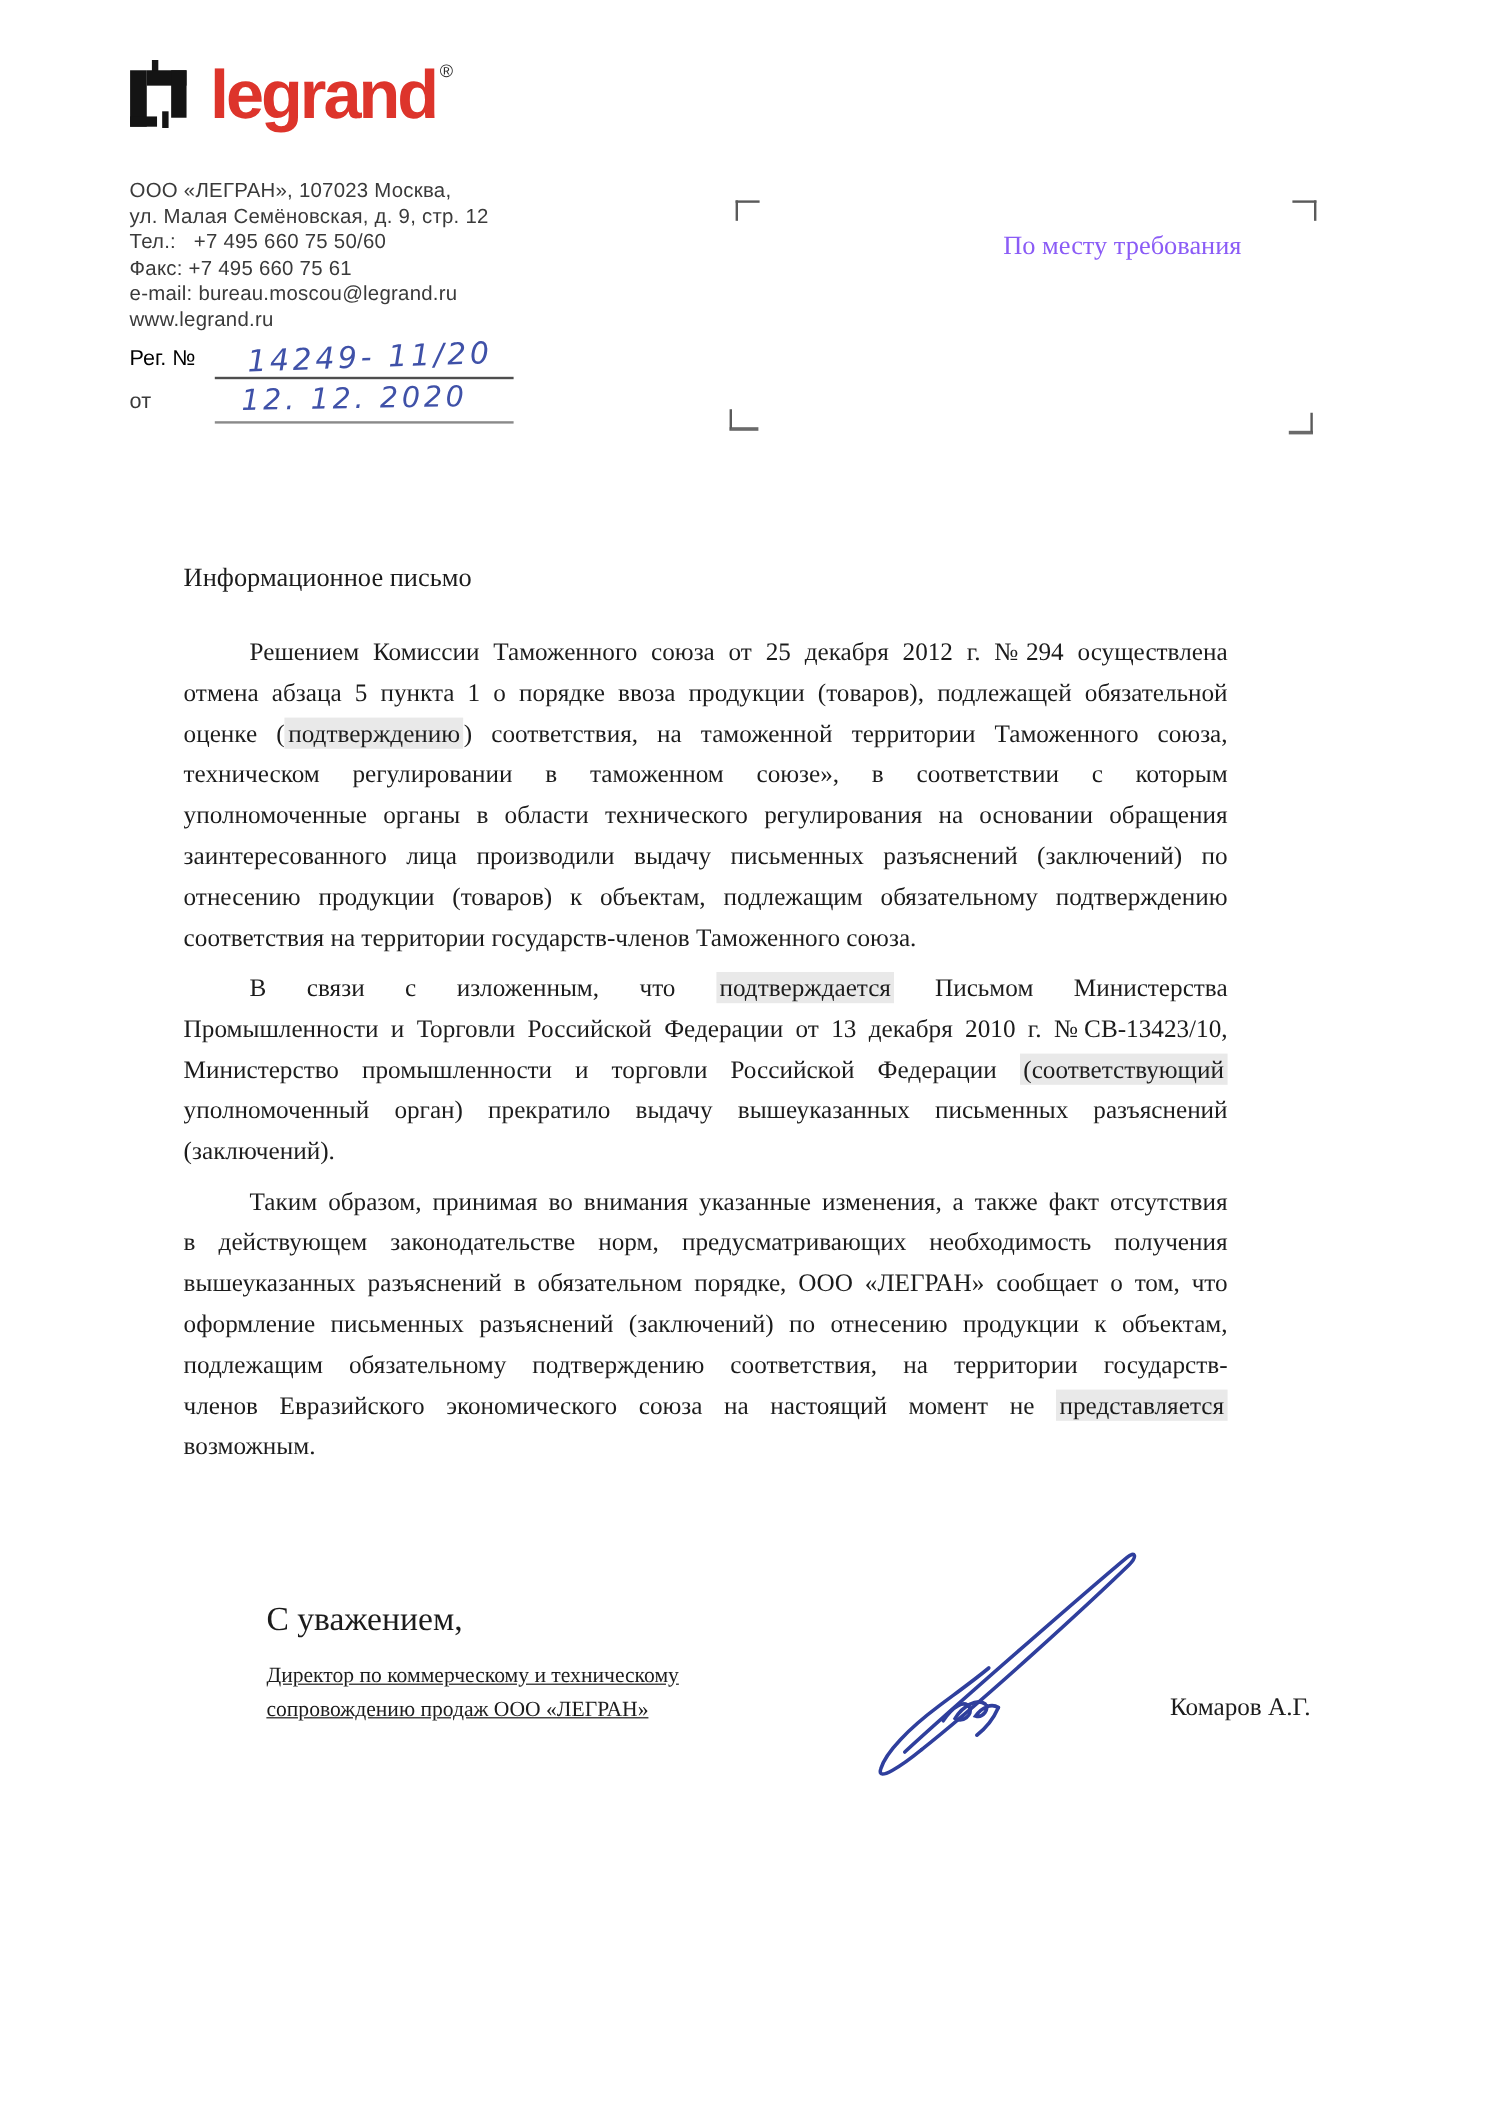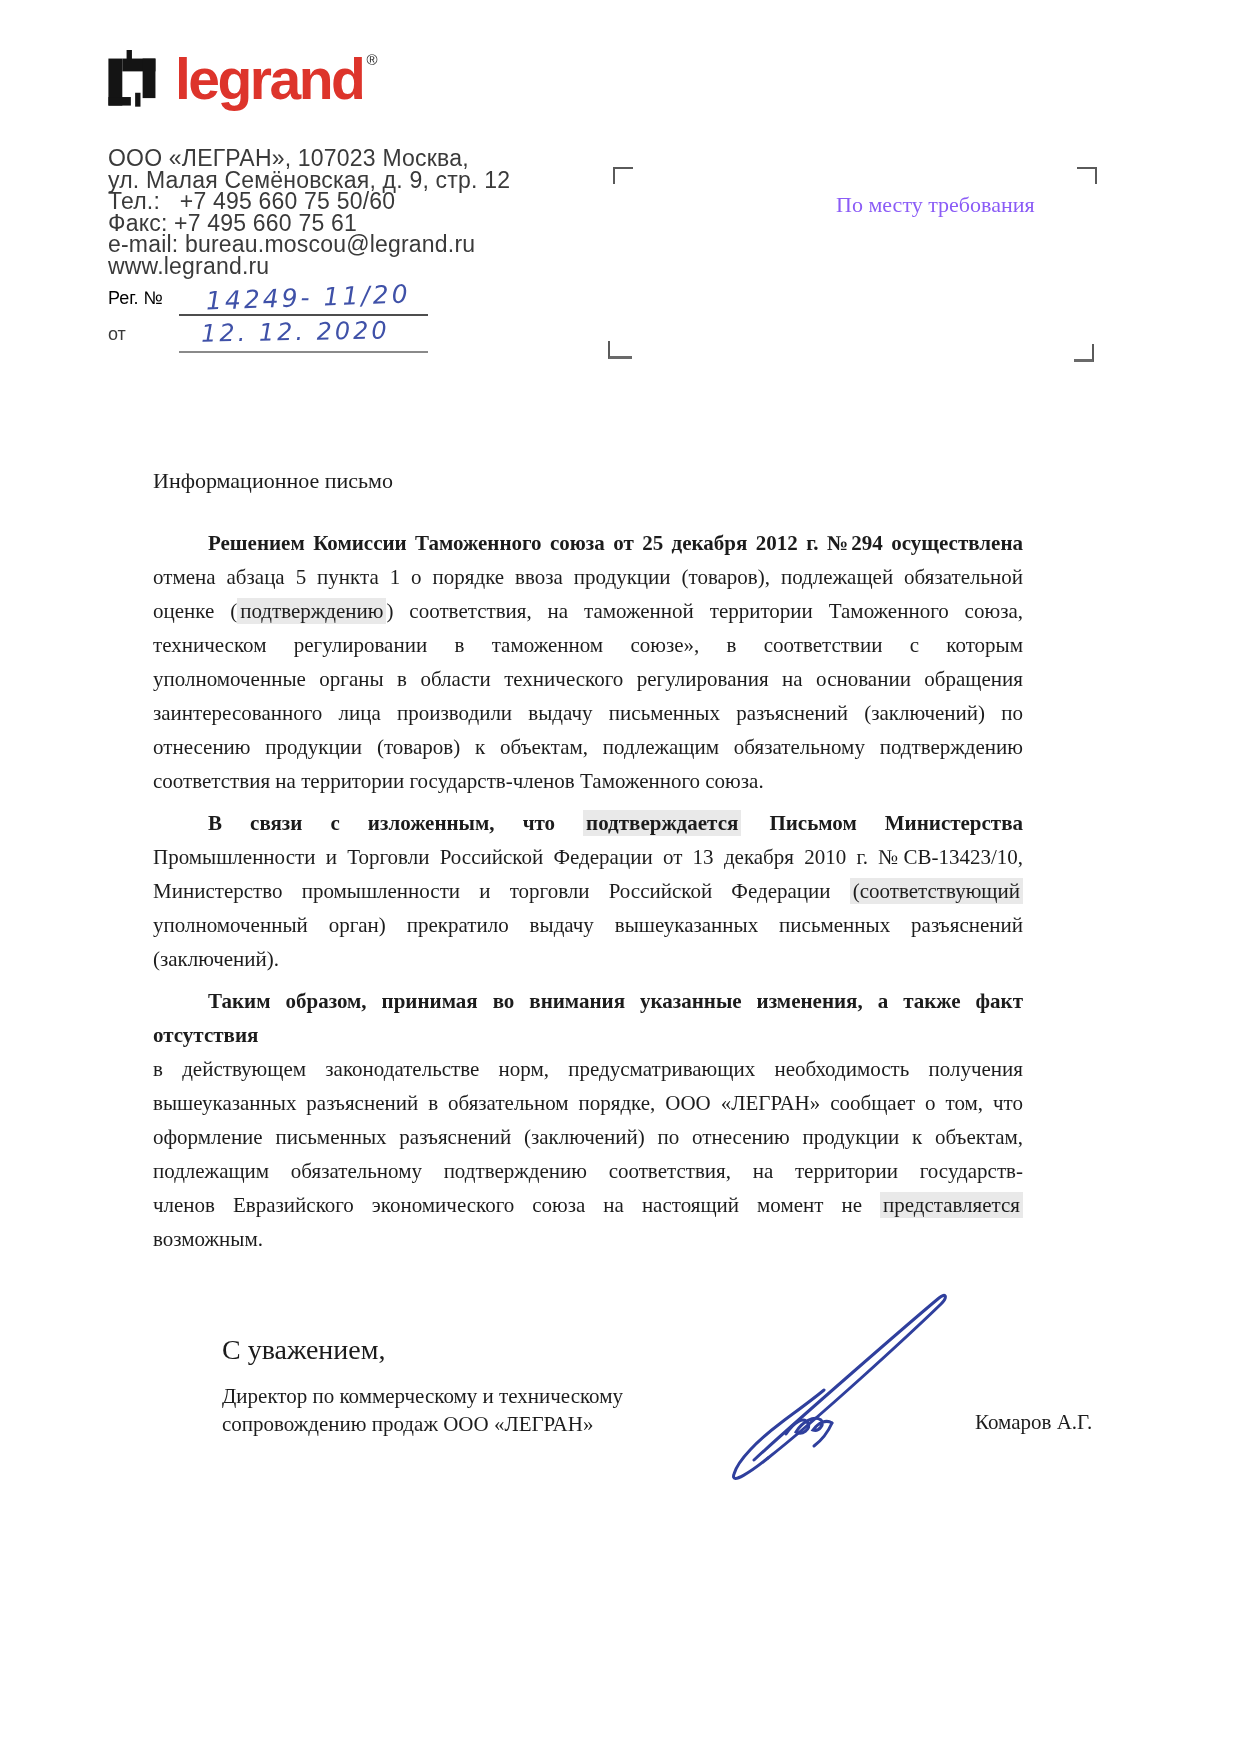--- a/index.html
+++ b/index.html
@@ -8,21 +8,21 @@
 
   
   .logo-block{position:absolute;left:105px;top:50px;display:flex;align-items:flex-start;}
   .logo-mark{width:56px;height:62px;margin-right:14px;}
   .brand-word{font-family:"Liberation Sans",sans-serif;font-weight:bold;font-size:57px;
               line-height:58px;color:#dd342b;letter-spacing:-2.5px;}
   .brand-sup{font-family:"Liberation Sans",sans-serif;font-size:15px;color:#2b2b2b;
              vertical-align:top;line-height:20px;margin-left:3px;}
 
   .contact{position:absolute;left:108px;top:148px;font-family:"Liberation Sans",sans-serif;
-           font-size:23px;line-height:21.5px;color:#3a3a3a;letter-spacing:.2px;}
+           font-size:17px;line-height:21.5px;color:#3a3a3a;letter-spacing:.2px;}
   .contact div{white-space:pre;}
 
   .reg-label{position:absolute;left:108px;top:288px;font-family:"Liberation Sans",sans-serif;
              font-size:18px;color:#000000;}
   .date-label{position:absolute;left:108px;top:324px;font-family:"Liberation Sans",sans-serif;
               font-size:18px;color:#3a3a3a;}
   .reg-line1{position:absolute;left:179px;top:290px;width:249px;height:24px;
              border-bottom:2px solid #4e4e4e;}
   .reg-line2{position:absolute;left:179px;top:327px;width:249px;height:24px;
              border-bottom:2px solid #8a8a8a;}
@@ -39,27 +39,27 @@
   .corner.bl{left:608px;top:341px;width:22px;border-left:2px solid #5a5a5a;border-bottom:3px solid #6a6a6a;}
   .corner.br{left:1074px;top:344px;border-right:2px solid #5a5a5a;border-bottom:3px solid #6a6a6a;}
 
   .recipient{position:absolute;left:836px;top:192px;font-size:22px;color:#8b5cf6;}
 
   
   .title{position:absolute;left:153px;top:468px;width:870px;text-align:left;font-size:22px;}
   .letter-body{position:absolute;left:153px;top:526px;width:870px;font-size:21px;}
   .para + .para{margin-top:8px;}
   .bline{line-height:34px;text-align:justify;text-align-last:justify;}
-  .bline.first{text-indent:55px;font-weight:bold;}
+  .bline.first{text-indent:55px;}
   .bline.last{text-align-last:left;}
   .hl{background:#e9e9e9;padding:1px 3px;}
 
   
   .salutation{position:absolute;left:222px;top:1334px;font-size:28px;}
-  .position-block{position:absolute;left:222px;top:1382px;font-size:21px;line-height:28px;}
+  .position-block{position:absolute;left:222px;top:1382px;font-size:18px;line-height:28px;text-decoration:underline;}
   .signer{position:absolute;left:975px;top:1410px;font-size:21px;}
   .signature{position:absolute;left:724px;top:1288px;width:244px;height:204px;}
 </style>
 </head>
 <body>
 
 <div class="page">
 
   <div class="logo-block">
     <svg class="logo-mark" viewBox="0 0 50 58" xmlns="http://www.w3.org/2000/svg">

